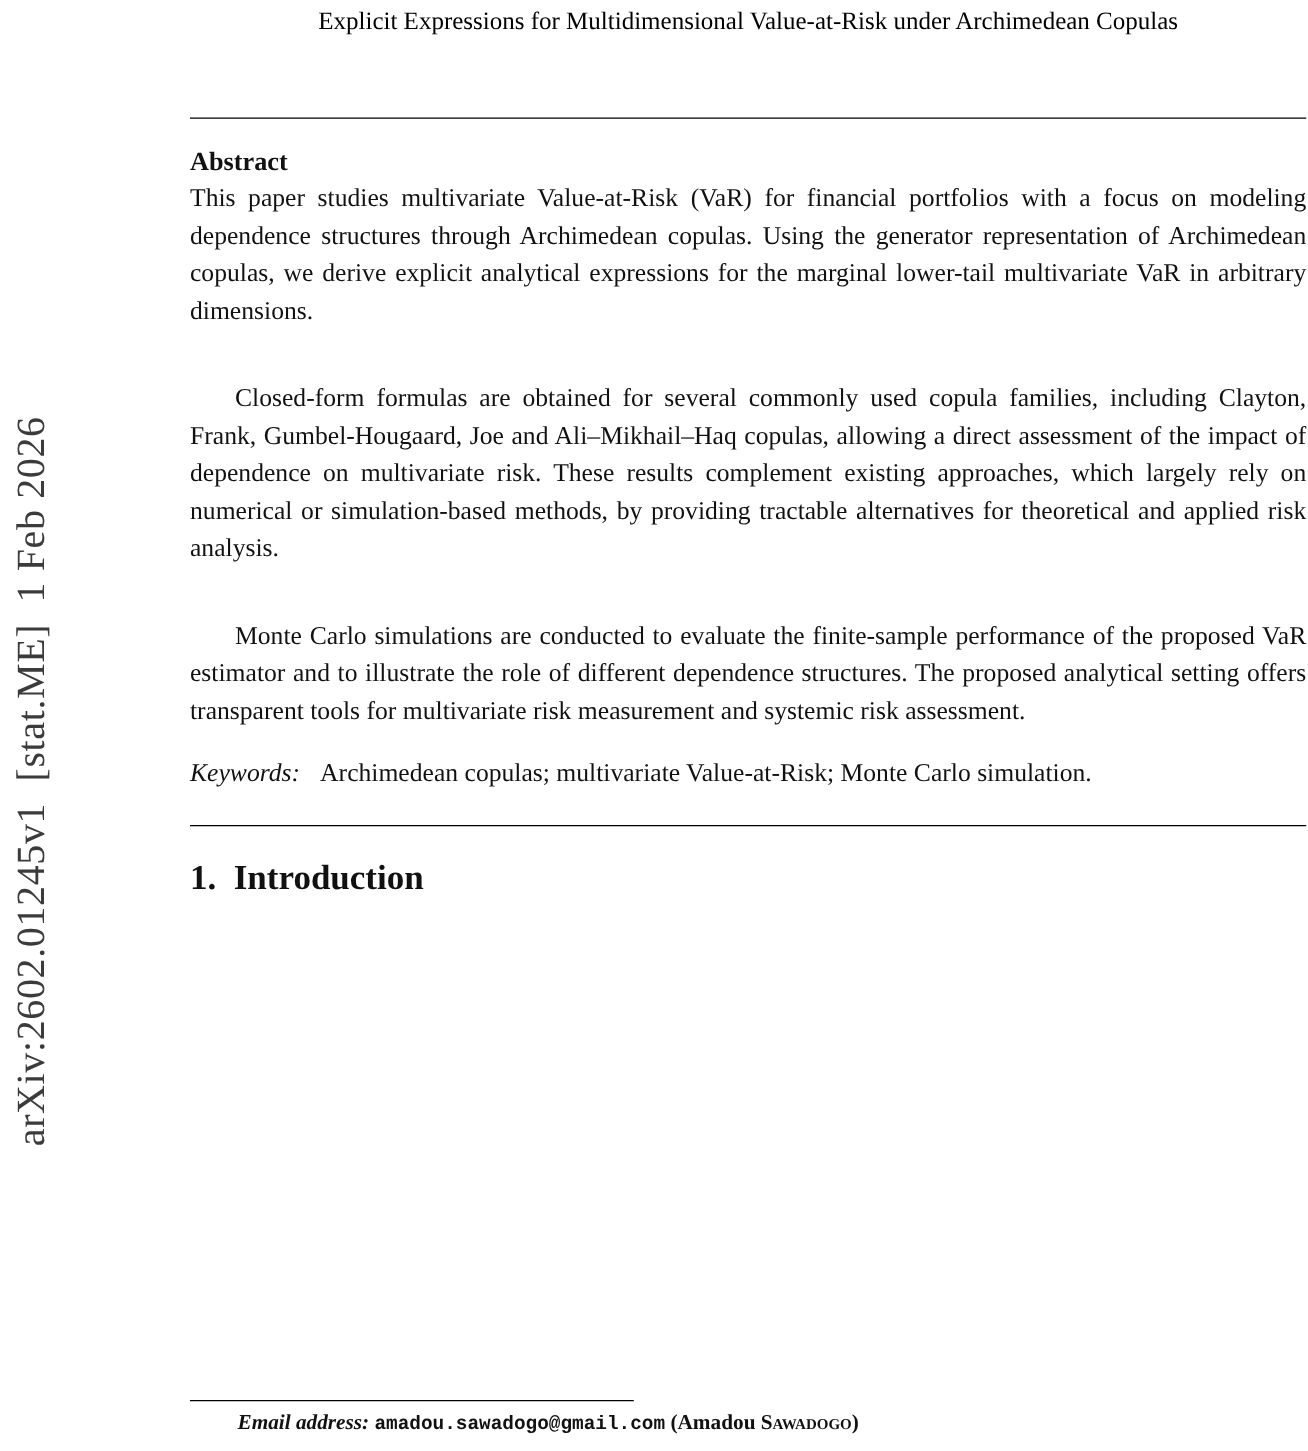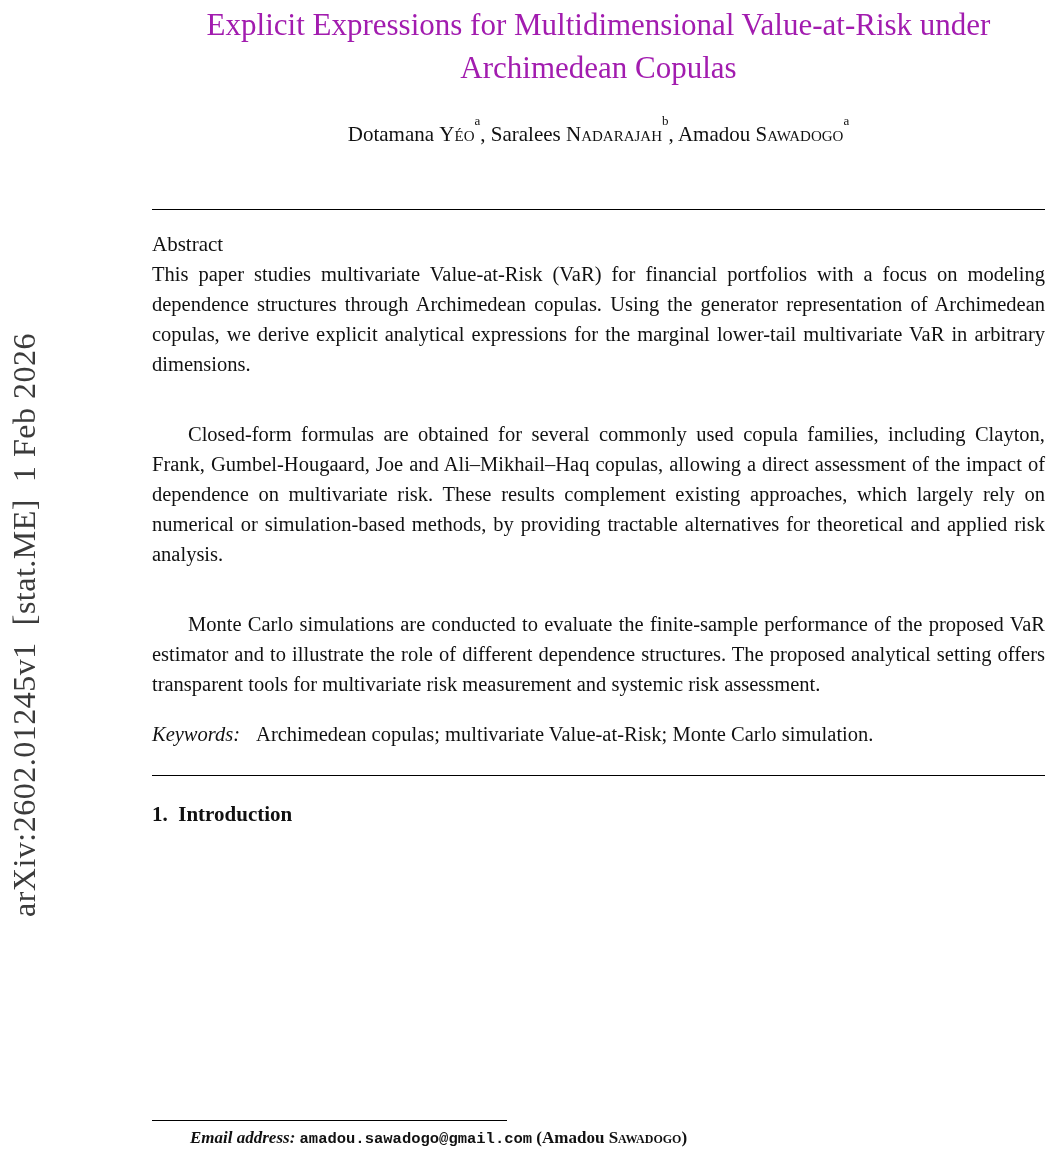--- a/index.html
+++ b/index.html
@@ -32,24 +32,24 @@
   }
   .content {
     position: absolute;
     left: 152px;
     top: 0;
     width: 893px;
   }
   .title {
     margin: 4px 0 0 0;
     text-align: center;
-    font-size: 31px;
+    font-size: 20px;
     line-height: 1.38;
     font-weight: normal;
-    color: #a21caf;
+    color: #000000;
   }
   .authors {
     margin-top: 32px;
     text-align: center;
     font-size: 21px;
   }
   .sc { font-variant: small-caps; }
   sup.aff {
     font-size: 0.62em;
     position: relative;
@@ -65,21 +65,21 @@
   }
   .affil-line { margin: 0; }
   .rule {
     border: none;
     border-top: 1.5px solid #000000;
     margin: 0;
   }
   .rule-top { margin-top: 62px; }
   .abstract-heading {
     margin: 22px 0 0 0;
-    font-weight: normal;
+    font-weight: bold;
     font-size: 21px;
   }
   .para {
     margin: 0;
     text-align: justify;
     font-size: 20.5px;
     line-height: 30px;
   }
   .para-first { margin-top: 2px; }
   .indent { text-indent: 36px; margin-top: 40px; }
@@ -93,21 +93,21 @@
   .msc {
     margin: 0;
     font-size: 20.5px;
     line-height: 30px;
   }
   .msc-label { font-style: italic; }
   .rule-bottom { margin-top: 26px; }
   .section-heading {
     margin: 26px 0 0 0;
     font-weight: bold;
-    font-size: 21px;
+    font-size: 28px;
     white-space: pre-wrap;
   }
   .intro-para { margin-top: 14px; }
   
   .footnote {
     position: absolute;
     left: 152px;
     top: 1120px;
     width: 893px;
   }
@@ -133,23 +133,20 @@
 <body>
 
 <div class="page">
 
   <div class="arxiv-sidebar">arXiv:2602.01245v1  [stat.ME]  1 Feb 2026</div>
 
   <div class="content">
 
     <h1 class="title">Explicit Expressions for Multidimensional Value-at-Risk under Archimedean Copulas</h1>
 
-    <div class="authors">
-      <span><span>Dotamana </span><span class="sc">Yéo</span><sup class="aff">a</sup><span>, </span></span><span><span>Saralees </span><span class="sc">Nadarajah</span><sup class="aff">b</sup><span>, </span></span><span><span>Amadou </span><span class="sc">Sawadogo</span><sup class="aff">a</sup></span>
-    </div>
 
 
     <hr class="rule rule-top">
 
     <h2 class="abstract-heading">Abstract</h2>
 
     <p class="para para-first">This paper studies multivariate Value-at-Risk (VaR) for financial portfolios with a focus on modeling dependence structures through Archimedean copulas. Using the generator representation of Archimedean copulas, we derive explicit analytical expressions for the marginal lower-tail multivariate VaR in arbitrary dimensions.</p>
     <p class="para indent">Closed-form formulas are obtained for several commonly used copula families, including Clayton, Frank, Gumbel-Hougaard, Joe and Ali–Mikhail–Haq copulas, allowing a direct assessment of the impact of dependence on multivariate risk. These results complement existing approaches, which largely rely on numerical or simulation-based methods, by providing tractable alternatives for theoretical and applied risk analysis.</p>
     <p class="para indent">Monte Carlo simulations are conducted to evaluate the finite-sample performance of the proposed VaR estimator and to illustrate the role of different dependence structures. The proposed analytical setting offers transparent tools for multivariate risk measurement and systemic risk assessment.</p>
 

